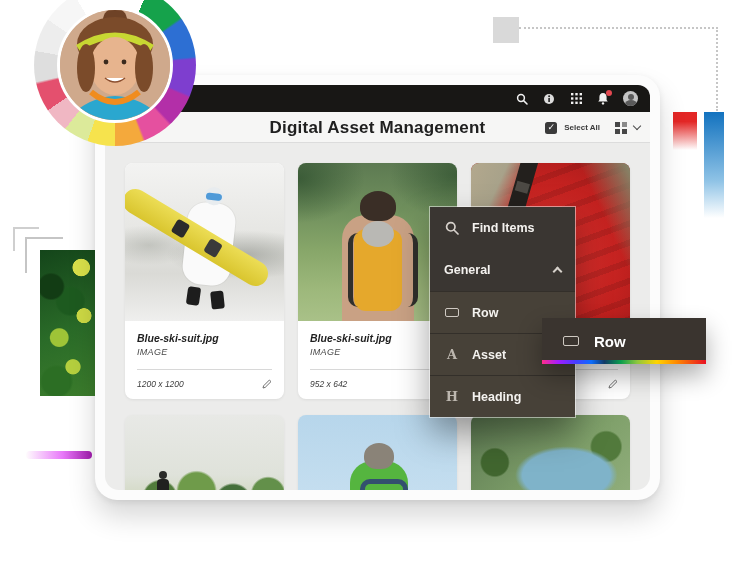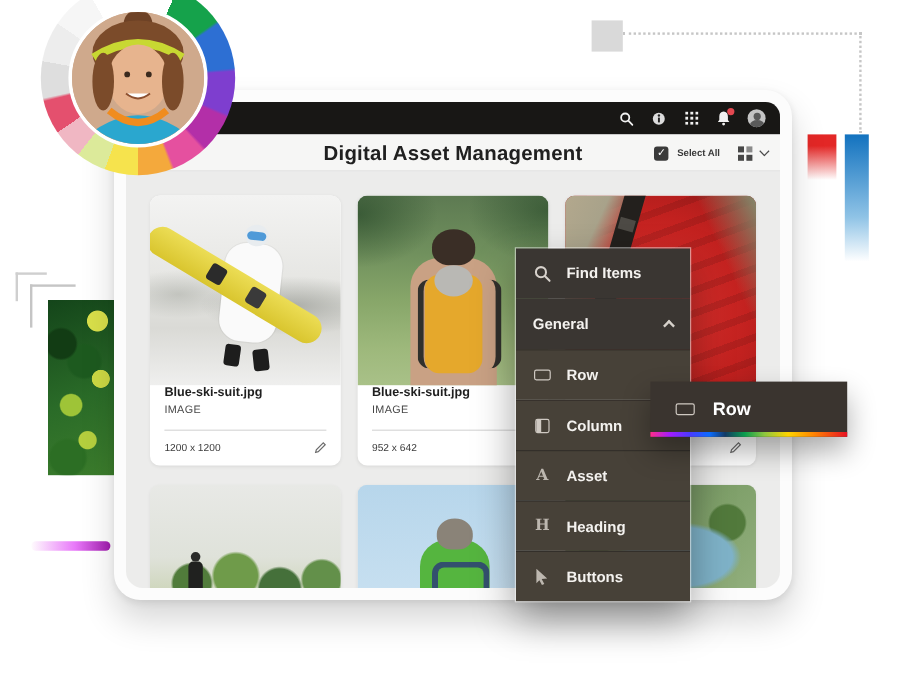--- a/index.html
+++ b/index.html
@@ -59,21 +59,21 @@
   .view-grid span:nth-child(2) { background:#8a8a8a; }
   .chev-dn { width:6px; height:6px; border-right:1.6px solid #4a4a4a; border-bottom:1.6px solid #4a4a4a;
     transform:rotate(45deg); margin-top:-3px; }
 
   .content { position:absolute; left:10px; top:68px; right:10px; bottom:10px; background:#ececeb;
     border-radius:0 0 14px 14px; overflow:hidden; padding:20px 20px 0; }
   .grid { display:grid; grid-template-columns:repeat(3, 1fr); gap:16px 14px; }
 
   .card { background:#fff; border-radius:8px; overflow:hidden; box-shadow:0 1px 3px rgba(0,0,0,.07); }
   .card-photo { height:158px; position:relative; overflow:hidden; }
-  .card-meta { padding:0 12px 10px; }
+  .card-meta { padding:11px 12px 10px;font-style:italic; }
   .fname { font-size:10.5px; font-weight:700; color:#1f1f1f; }
   .ftype { font-size:9px; color:#464646; margin-top:3px; letter-spacing:.3px; }
   .meta-hr { height:1px; background:#d8d8d8; margin-top:12px; }
   .dims-row { margin-top:9px; display:flex; align-items:flex-end; justify-content:space-between; }
   .dims { font-size:8.5px; color:#3c3c3c; }
   .photo-only { height:158px; border-radius:8px; position:relative; overflow:hidden; box-shadow:0 1px 3px rgba(0,0,0,.07); }
 
   
   .ph-snow { background:
       radial-gradient(ellipse 70% 22% at 75% 58%, rgba(90,95,85,.38), transparent 70%),
@@ -349,49 +349,35 @@
       <span class="chev-up"></span>
     </div>
 
     <div class="menu-item sub">
       <span class="mi-icon">
           <span class="ic-row"></span>
         </span>
       <span>Row</span>
     </div>
 
-    <div class="menu-item sub">
-      <span class="mi-icon">
-          <span class="ic-col"></span>
-        </span>
-      <span>Column</span>
-    </div>
 
     <div class="menu-item sub">
       <span class="mi-icon">
           <span class="ic-serif">A</span>
         </span>
       <span>Asset</span>
     </div>
 
     <div class="menu-item sub">
       <span class="mi-icon">
           <span class="ic-serif">H</span>
         </span>
       <span>Heading</span>
     </div>
 
-    <div class="menu-item sub">
-      <span class="mi-icon">
-        <svg width="12" height="14" viewBox="0 0 12 14">
-            <path d="M1 0 L10 8 L5.4 8.6 L7.6 12.6 L5.6 13.6 L3.5 9.6 L1 12 Z" fill="#bdb7af"></path>
-          </svg>
-      </span>
-      <span>Buttons</span>
-    </div>
 
   </div>
 
   <div class="abs flyout">
     <span class="ic-row-lg"></span>
     <span class="flyout-label">Row</span>
     <span class="flyout-rainbow"></span>
   </div>
 
   <div class="abs wheel">

